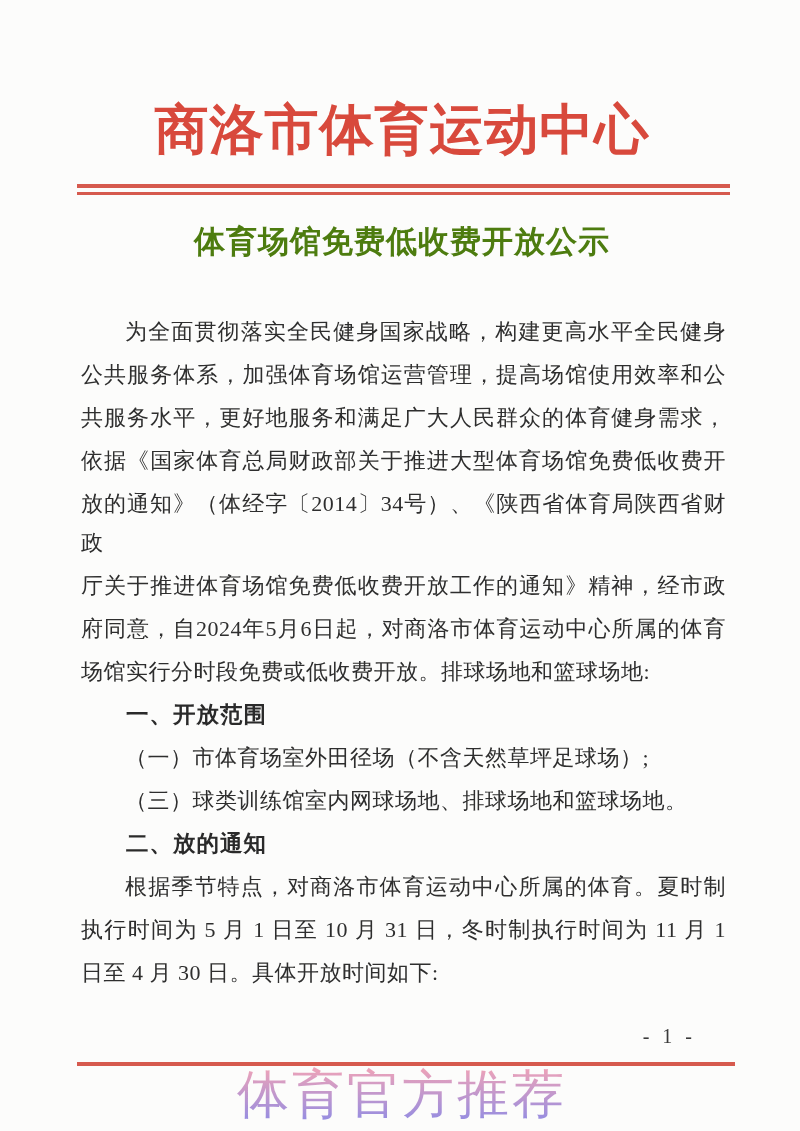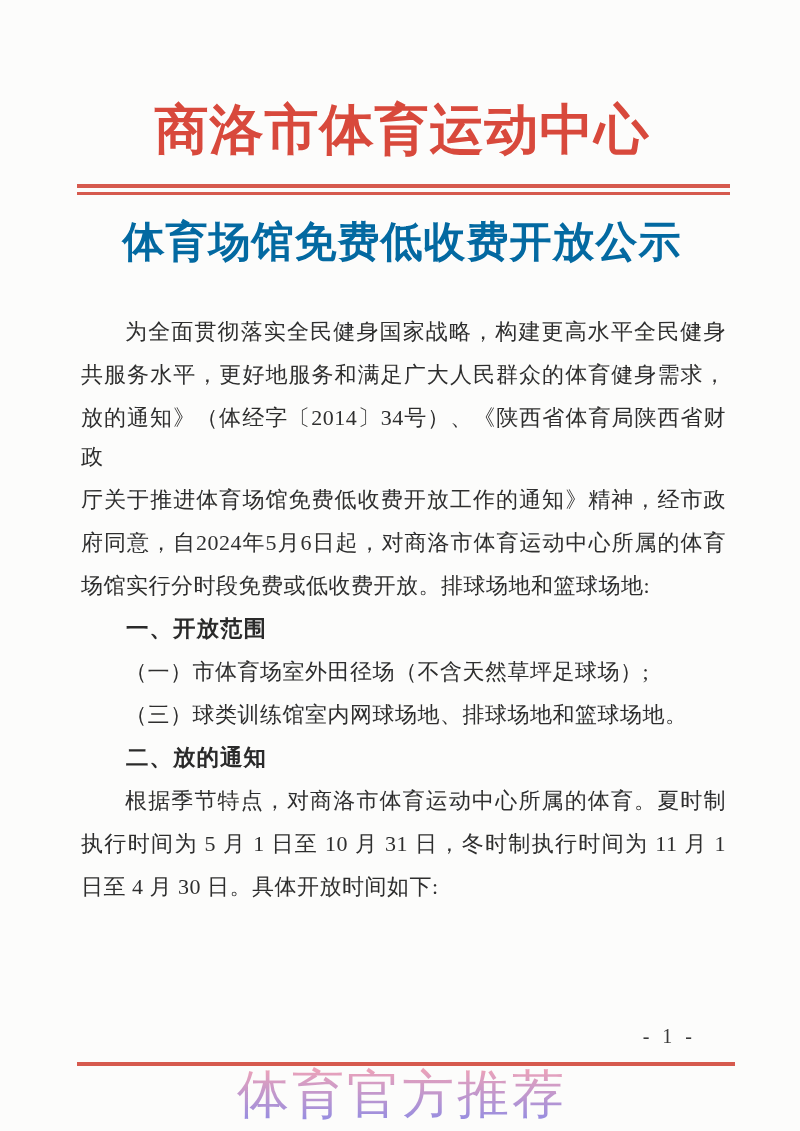--- a/index.html
+++ b/index.html
@@ -36,23 +36,23 @@
   .header-rule {
     margin: 18px 70px 0 73px;
     height: 10px;
     border-top: 4px solid var(--rule-red);
     border-bottom: 3px solid var(--rule-red);
   }
 
   .doc-title {
     margin-top: 23px;
     text-align: center;
-    font-size: 42px;
+    font-size: 31px;
     font-weight: 700;
-    color: #0369a1;
+    color: #4d7c0f;
     line-height: 44px;
     letter-spacing: 1px;
   }
 
   .body-text {
     margin-top: 44px;
     padding: 0 72px 0 75px;
   }
   .line {
     font-size: 22px;
@@ -118,21 +118,23 @@
 
   <div class="org-title">商洛市体育运动中心</div>
 
   <div class="header-rule"></div>
 
   <div class="doc-title">体育场馆免费低收费开放公示</div>
 
   <div class="body-text">
 
     <div class="line fill indent">为全面贯彻落实全民健身国家战略，构建更高水平全民健身</div>
+    <div class="line fill">公共服务体系，加强体育场馆运营管理，提高场馆使用效率和公</div>
     <div class="line fill">共服务水平，更好地服务和满足广大人民群众的体育健身需求，</div>
+    <div class="line fill">依据《国家体育总局财政部关于推进大型体育场馆免费低收费开</div>
     <div class="line fill">放的通知》（体经字〔2014〕34号）、《陕西省体育局陕西省财政</div>
     <div class="line fill">厅关于推进体育场馆免费低收费开放工作的通知》精神，经市政</div>
     <div class="line fill">府同意，自2024年5月6日起，对商洛市体育运动中心所属的体育</div>
     <div class="line">场馆实行分时段免费或低收费开放。排球场地和篮球场地:</div>
 
     <div class="line heading indent">一、开放范围</div>
 
     <div class="line indent">（一）市体育场室外田径场（不含天然草坪足球场）;</div>
     <div class="line indent">（三）球类训练馆室内网球场地、排球场地和篮球场地。</div>
 

